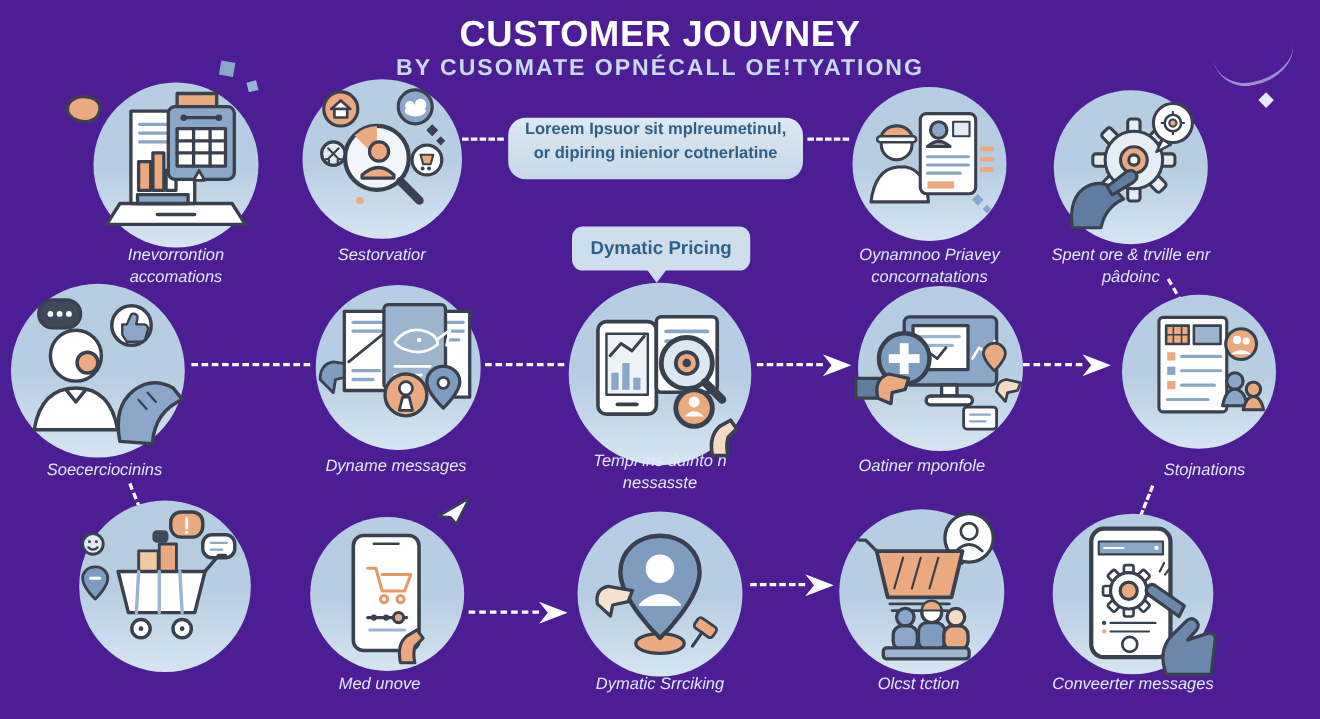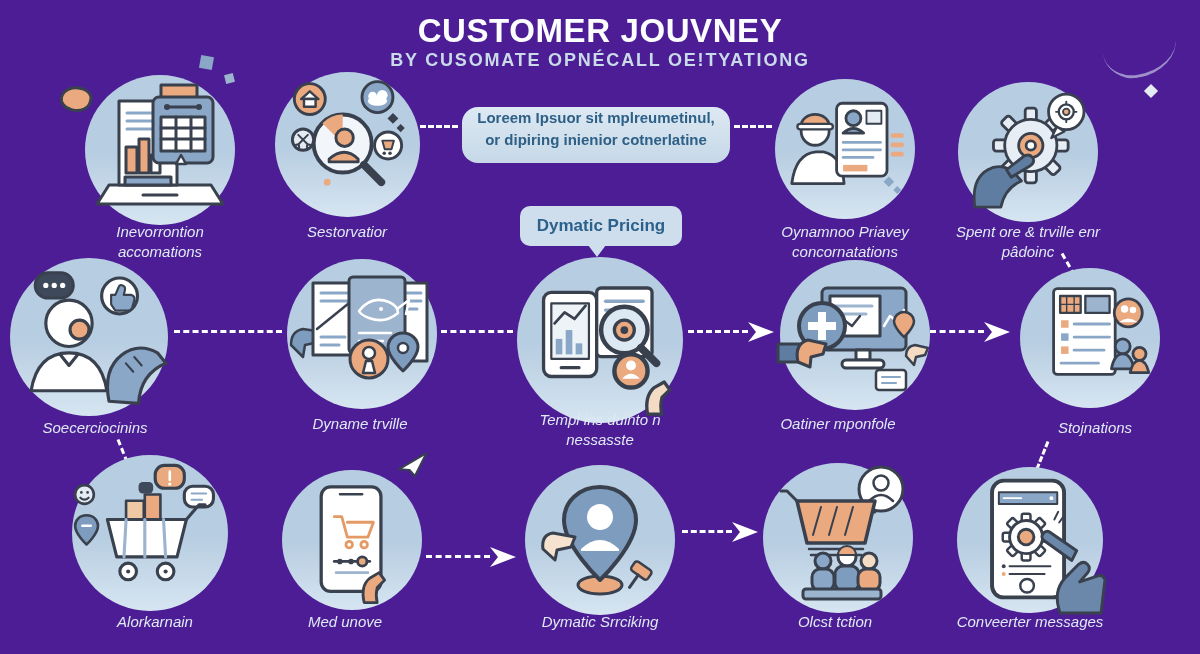--- a/index.html
+++ b/index.html
@@ -6,21 +6,21 @@
   .canvas{
     position:relative;width:1200px;height:654px;overflow:hidden;
     background:#4c1d95;font-family:"Liberation Sans",sans-serif;
   }
   .title{
     position:absolute;left:0;right:0;top:12px;text-align:center;
     font-size:33px;font-weight:800;color:#fbfdfe;letter-spacing:.6px;
   }
   .subtitle{
     position:absolute;left:0;right:0;top:50px;text-align:center;
-    font-size:18px;font-weight:700;color:#c9dbe9;letter-spacing:1.8px;
+    font-size:21px;font-weight:700;color:#c9dbe9;letter-spacing:1.8px;
   }
   .circle{
     position:absolute;border-radius:50%;
     background:linear-gradient(180deg,#b7cde1 52%,#d6e5f1 100%);
   }
   .circle svg{position:absolute;left:0;top:0;width:100%;height:100%;overflow:visible;}
   .label{
     position:absolute;color:#dfeaf4;font-size:15px;line-height:1.3;text-align:center;font-style:italic;
   }
   .dash{position:absolute;height:0;border-top:3px dashed #ffffff;transform-origin:left center;}
@@ -257,21 +257,21 @@
         <line x1="72" y1="74" x2="104" y2="74" stroke="#ffffff" stroke-width="2.5"></line>
         <line x1="72" y1="82" x2="96" y2="82" stroke="#ffffff" stroke-width="2.5"></line>
         <circle cx="82" cy="100" r="19" fill="#eaa97e"></circle>
         <circle cx="82" cy="94" r="6" fill="#ffffff" stroke-width="2.5"></circle>
         <path d="M76,114 l3,-12 h6 l3,12 z" fill="#ffffff" stroke-width="2.5"></path>
         <path d="M116,74 c-9,0 -15,7 -15,14 c0,10 15,24 15,24 c0,0 15,-14 15,-24 c0,-7 -6,-14 -15,-14 z" fill="#7e9cbe"></path>
         <circle cx="116" cy="89" r="5" fill="#ffffff" stroke-width="2.5"></circle>
       </g>
     </svg>
   </div>
-  <div class="label" style="left:275px;top:414px;width:170px;">Dyname trville</div>
+  <div class="label" style="left:275px;top:414px;width:170px;">Dyname messages</div>
 
   <div class="circle" style="left:517px;top:257px;width:166px;height:166px;">
     <svg viewBox="0 0 150 150">
       <g fill="none" stroke="#39404e" stroke-width="3" stroke-linecap="round" stroke-linejoin="round">
         <rect x="24" y="32" width="48" height="76" rx="7" fill="#ffffff"></rect>
         <rect x="31" y="42" width="34" height="50" fill="#eef3f8" stroke-width="2"></rect>
         <rect x="35" y="74" width="6" height="14" fill="#8ba7c7" stroke="none"></rect>
         <rect x="44" y="66" width="6" height="22" fill="#8ba7c7" stroke="none"></rect>
         <rect x="53" y="78" width="6" height="10" fill="#8ba7c7" stroke="none"></rect>
         <polyline points="34,60 43,50 52,56 62,44" stroke-width="2.5"></polyline>
@@ -370,21 +370,20 @@
         <circle cx="90" cy="112" r="2" fill="#39404e" stroke="none"></circle>
         <path d="M14,58 c-7,0 -11,5 -11,10 c0,8 11,18 11,18 c0,0 11,-10 11,-18 c0,-5 -4,-10 -11,-10 z" fill="#7e9cbe" stroke-width="2.5"></path>
         <line x1="10" y1="68" x2="18" y2="68" stroke="#ffffff" stroke-width="2.5"></line>
         <circle cx="12" cy="38" r="9" fill="#e4ebf2" stroke-width="2.5"></circle>
         <circle cx="9" cy="36" r="1.3" fill="#39404e" stroke="none"></circle>
         <circle cx="15" cy="36" r="1.3" fill="#39404e" stroke="none"></circle>
         <path d="M8,41 q4,4 8,0" stroke-width="2"></path>
       </g>
     </svg>
   </div>
-  <div class="label" style="left:65px;top:612px;width:180px;">Alorkarnain</div>
 
   <div class="circle" style="left:282px;top:470px;width:140px;height:140px;">
     <svg viewBox="0 0 150 150">
       <g fill="none" stroke="#39404e" stroke-width="3" stroke-linecap="round" stroke-linejoin="round">
         <rect x="42" y="18" width="64" height="112" rx="10" fill="#ffffff" stroke-width="3.5"></rect>
         <line x1="62" y1="26" x2="86" y2="26" stroke-width="2.5"></line>
         <path d="M56,50 h8 l6,22 h22 l6,-16 h-28" stroke="#e59a66"></path>
         <circle cx="72" cy="80" r="3.5" stroke="#e59a66"></circle>
         <circle cx="88" cy="80" r="3.5" stroke="#e59a66"></circle>
         <line x1="56" y1="98" x2="94" y2="98"></line>

